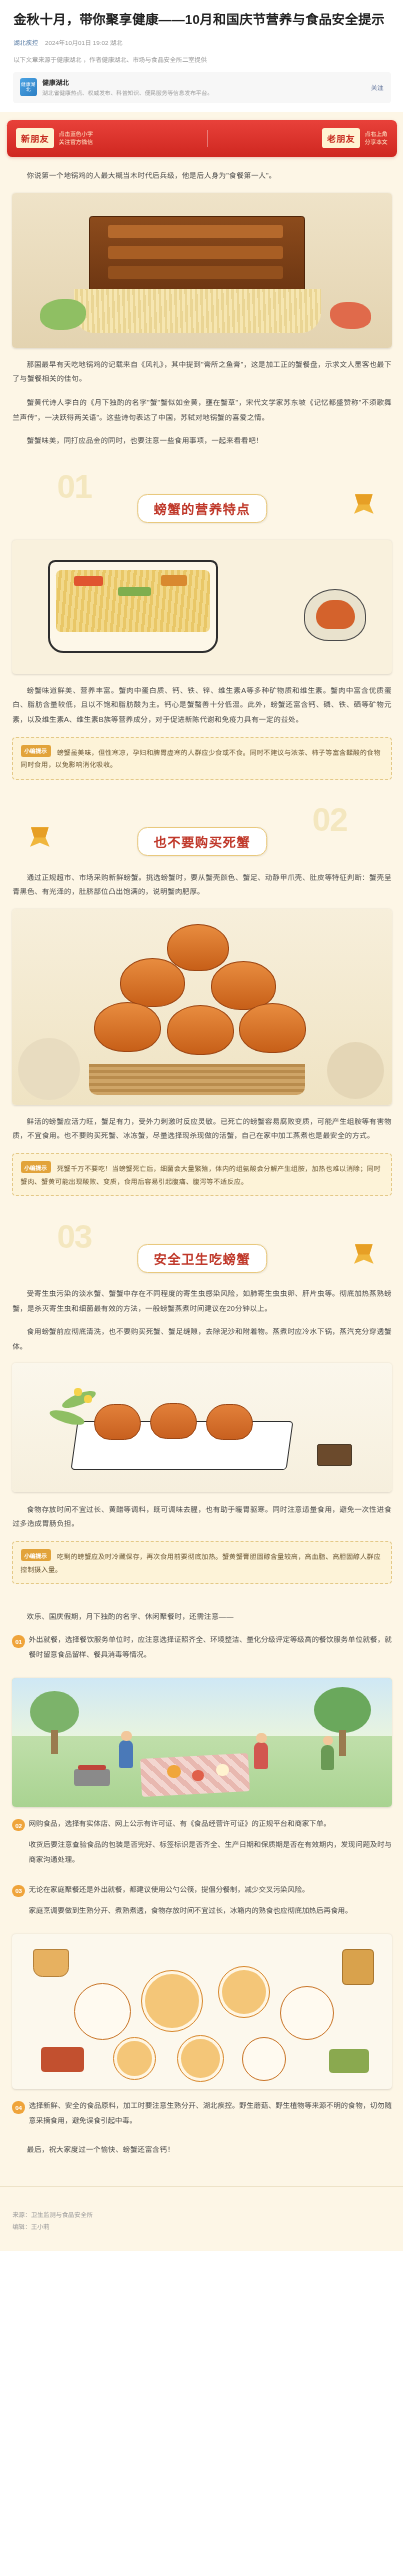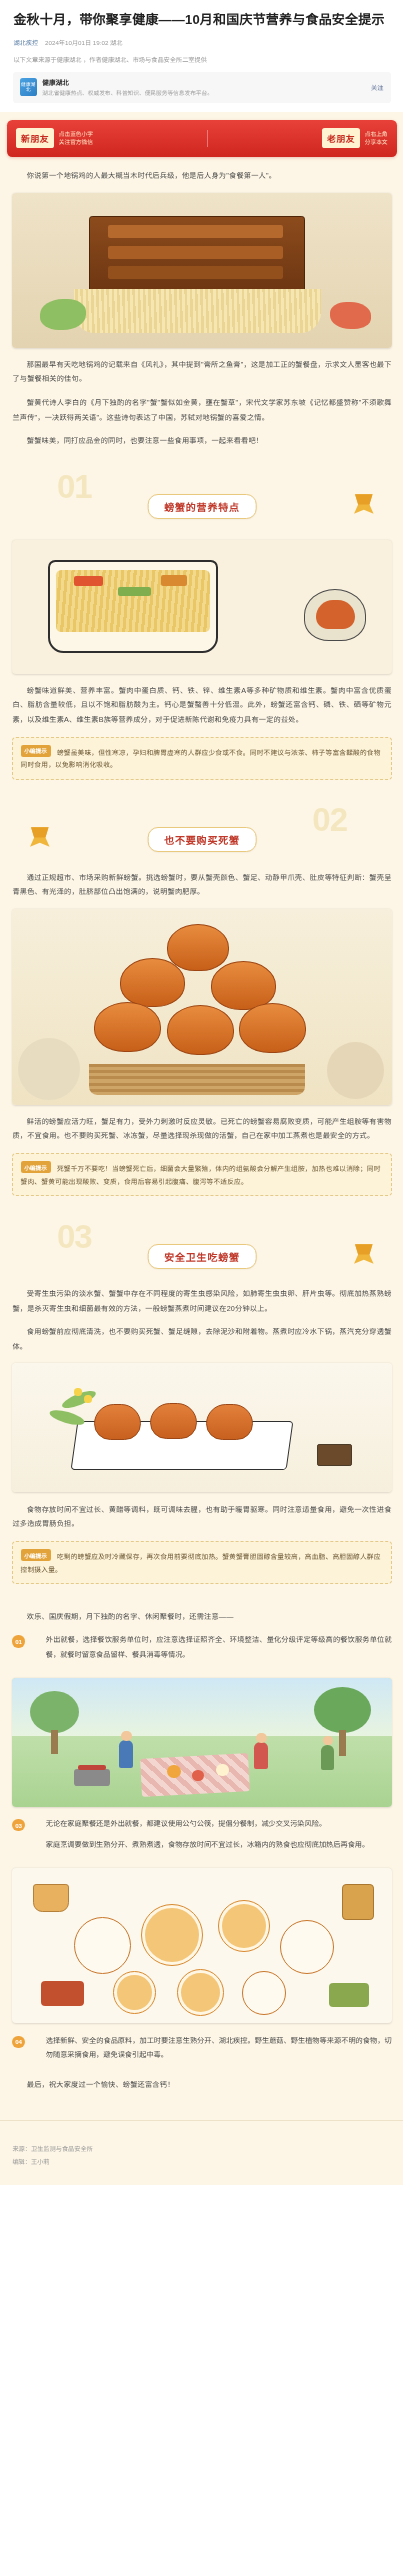--- a/index.html
+++ b/index.html
@@ -153,21 +153,21 @@
   .sec-num.right { right: 57px; }
   .sec-pill {
     position: absolute;
     left: 50%;
     transform: translateX(-50%);
     top: 26px;
     background: #fff;
     border: 0.8px solid #e9c97e;
     border-radius: 10.3px;
     padding: 4.1px 15.5px;
-    font-size: 10px;
+    font-size: 13px;
     font-weight: 700;
     color: #c0392b;
     letter-spacing: 0.8px;
     white-space: nowrap;
     box-shadow: 0 0.5px 1.5px rgba(0,0,0,.06);
   }
   .ribbon {
     position: absolute;
     top: 24px;
     width: 21.6px; height: 24px;
@@ -197,21 +197,21 @@
     white-space: nowrap;
   }
   .tip-text {
     font-size: 6.7px;
     line-height: 1.95;
     color: #6b5733;
     letter-spacing: 0.2px;
   }
 
   
-  .num-item { display: flex; gap: 21px; margin: 0 0 8.2px; }
+  .num-item { display: flex; gap: 4px; margin: 0 0 8.2px; }
   .num-badge {
     flex: 0 0 auto;
     width: 12.4px; height: 12.4px;
     border-radius: 50%;
     background: #efa43b;
     color: #fff;
     font-size: 6.2px;
     font-weight: 700;
     display: flex; align-items: center; justify-content: center;
     margin-top: 2.1px;
@@ -501,20 +501,27 @@
       <div class="person" style="left:107px;top:62px;width:13.4px;height:28px;background:#4a79b8;border-radius:6.2px 6.2px 2.1px 2.1px;"></div>
       <div class="dot" style="left:109px;top:53px;width:10.3px;height:10.3px;background:#f2c79b;"></div>
       <div class="person" style="left:242px;top:64px;width:13.4px;height:27px;background:#d2574f;border-radius:6.2px 6.2px 2.1px 2.1px;"></div>
       <div class="dot" style="left:244px;top:55px;width:10.3px;height:10.3px;background:#f2c79b;"></div>
       <div class="person" style="left:309px;top:67px;width:12.4px;height:25px;background:#6a9a55;border-radius:6.2px 6.2px 2.1px 2.1px;"></div>
       <div class="dot" style="left:311px;top:58px;width:9.8px;height:9.8px;background:#f2c79b;"></div>
       <div style="position:absolute;left:62px;top:91px;width:36px;height:17.5px;background:#8a8a8a;border-radius:3.1px;"></div>
       <div style="position:absolute;left:66px;top:87px;width:28px;height:5.2px;background:#c0453a;border-radius:2.1px;"></div>
     </div>
 
+    <div class="num-item">
+      <div class="num-badge">02</div>
+      <div class="num-body">
+        <p>网购食品，选择有实体店、网上公示有许可证、有《食品经营许可证》的正规平台和商家下单。</p>
+        <p>收货后要注意查验食品的包装是否完好、标签标识是否齐全、生产日期和保质期是否在有效期内，发现问题及时与商家沟通处理。</p>
+      </div>
+    </div>
 
     <div class="num-item">
       <div class="num-badge">03</div>
       <div class="num-body">
         <p>无论在家庭聚餐还是外出就餐，都建议使用公勺公筷，提倡分餐制，减少交叉污染风险。</p>
         <p>家庭烹调要做到生熟分开、煮熟煮透，食物存放时间不宜过长，冰箱内的熟食也应彻底加热后再食用。</p>
       </div>
     </div>
 
     <div class="photo illus spread">

